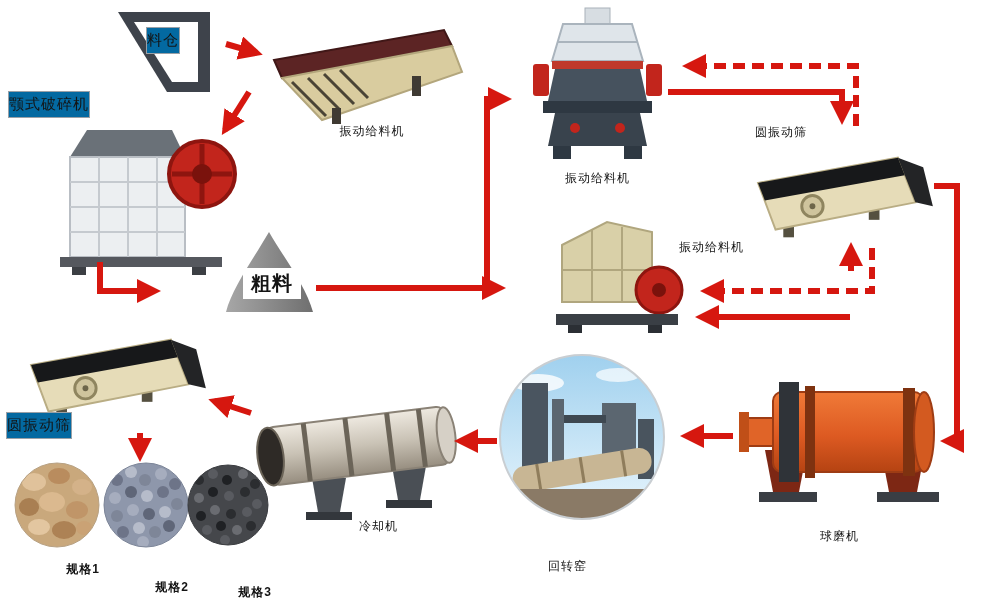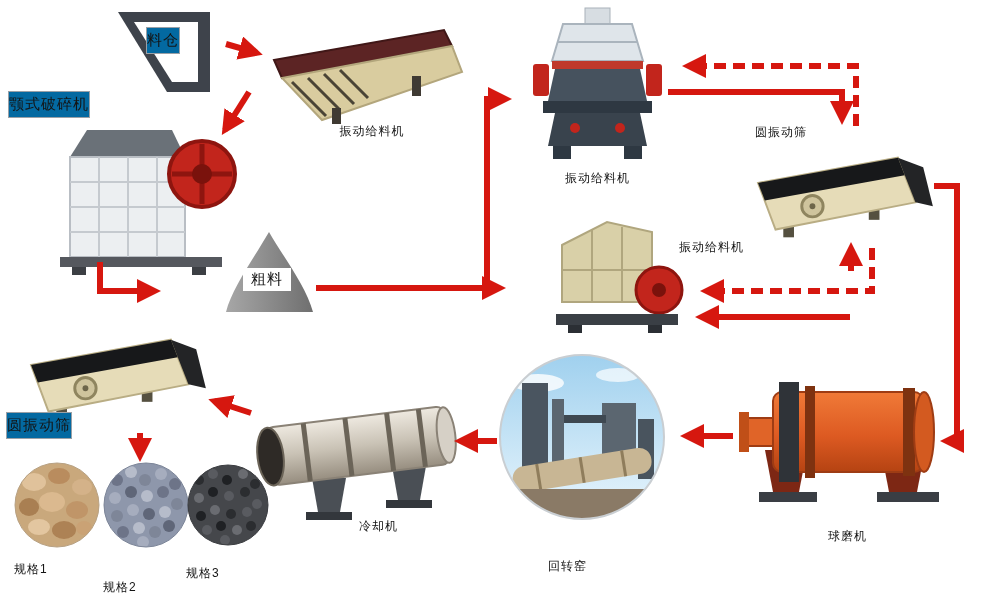--- a/index.html
+++ b/index.html
@@ -3,23 +3,23 @@
 <meta charset="utf-8">
 <style>
   html,body{margin:0;padding:0;background:#fff;}
   .canvas{position:relative;width:1000px;height:608px;background:#ffffff;overflow:hidden;
           font-family:"Liberation Sans",sans-serif;}
   .m{position:absolute;}
   .arrows{position:absolute;left:0;top:0;z-index:6;pointer-events:none;}
   .label{position:absolute;z-index:8;font-size:12px;color:#141414;white-space:nowrap;
          font-weight:500;letter-spacing:1px;}
   .boxed{background:#0369a1;border:1px solid #9aa0a6;padding:3px 0;font-size:15px;}
-  .whitebox{background:#fff;padding:2px 8px;font-size:15px;font-weight:400;}
+  .whitebox{background:#fff;padding:2px 8px;font-size:20px;font-weight:700;}
   .centered{text-align:center;}
-  .speclabel{width:86px;text-align:left;}
+  .speclabel{width:86px;text-align:right;font-weight:bold;}
 </style>
 </head>
 <body>
 
 <div class="canvas">
 
   <svg class="m" style="left:110px;top:6px;" width="108" height="92" viewBox="0 0 108 92">
     <polygon points="8,6 100,6 100,86 57,86" fill="#3e434b"></polygon>
     <polygon points="24,16 88,16 88,76 62,76" fill="#ffffff"></polygon>
   </svg>
@@ -314,27 +314,27 @@
   <div class="label centered" style="left:316px;top:123px;width:112px;">振动给料机</div>
 
   <div class="label whitebox" style="left:243px;top:268px;">粗料</div>
 
   <div class="label centered" style="left:541px;top:170px;width:113px;">振动给料机</div>
 
   <div class="label" style="left:755px;top:124px;">圆振动筛</div>
 
   <div class="label" style="left:679px;top:239px;">振动给料机</div>
 
-  <div class="label" style="left:820px;top:528px;margin-left:8px;">球磨机</div>
+  <div class="label" style="left:820px;top:528px;">球磨机</div>
 
   <div class="label" style="left:548px;top:542px;margin-top:16px;">回转窑</div>
 
   <div class="label" style="left:359px;top:518px;">冷却机</div>
 
   <div class="label boxed" style="left:6px;top:412px;">圆振动筛</div>
 
   <div class="label speclabel" style="left:14px;top:561px;">规格1</div>
 
   <div class="label speclabel" style="left:103px;top:579px;">规格2</div>
 
-  <div class="label speclabel" style="left:186px;top:565px;">规格3</div>
+  <div class="label speclabel" style="left:186px;top:584px;">规格3</div>
 
 </div>
 
 </body></html>

